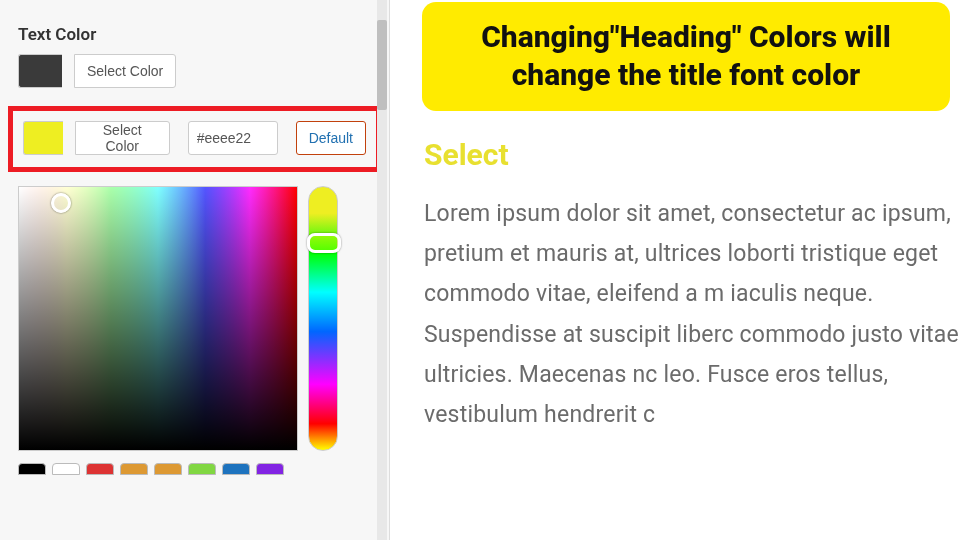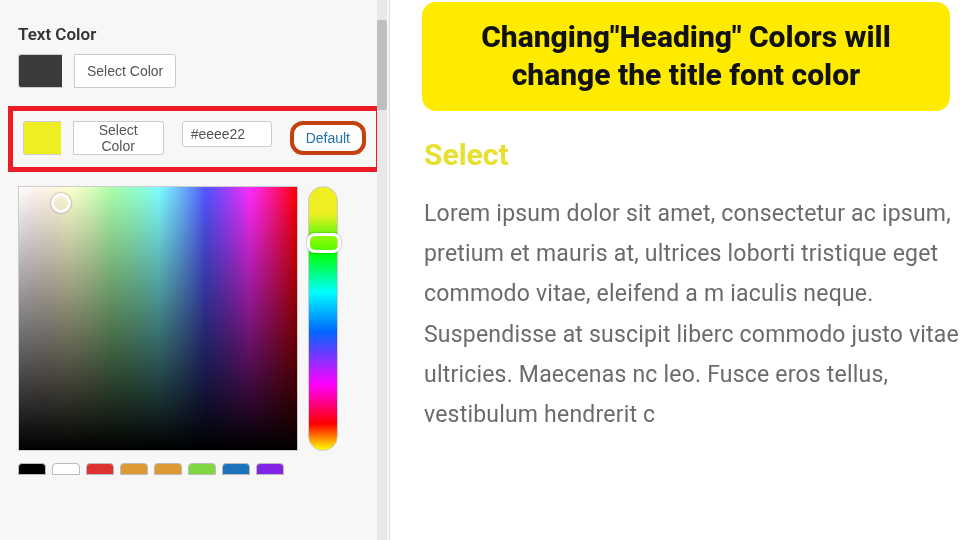--- a/index.html
+++ b/index.html
@@ -71,40 +71,40 @@
       padding: 10px 10px 12px 10px;
       margin: 0 -10px 14px -10px;
     }
     .subtitle {
       font-style: italic;
       color: #666;
       font-size: 14px;
       margin-bottom: 10px;
     }
     .hex-input {
-      height: 26px;
+      height: 34px;
       width: 90px;
       padding: 0 8px;
       border: 1px solid #ccc;
       background: #fff;
       font-size: 14px;
       color: #555;
       margin-left: 6px;
       border-radius: 3px;
     }
     .default-btn {
       height: 34px;
       padding: 0 12px;
       background: #fff;
-      border: 4px solid #c2410c;
+      border: 1px solid #c2410c;
       color: #2271b1;
       font-size: 14px;
       cursor: pointer;
       margin-left: 6px;
-      border-radius: 13px;
+      border-radius: 3px;
     }
     .picker-area {
       display: flex;
       gap: 10px;
       margin-top: 4px;
     }
     .sat-val {
       width: 280px;
       height: 265px;
       position: relative;

